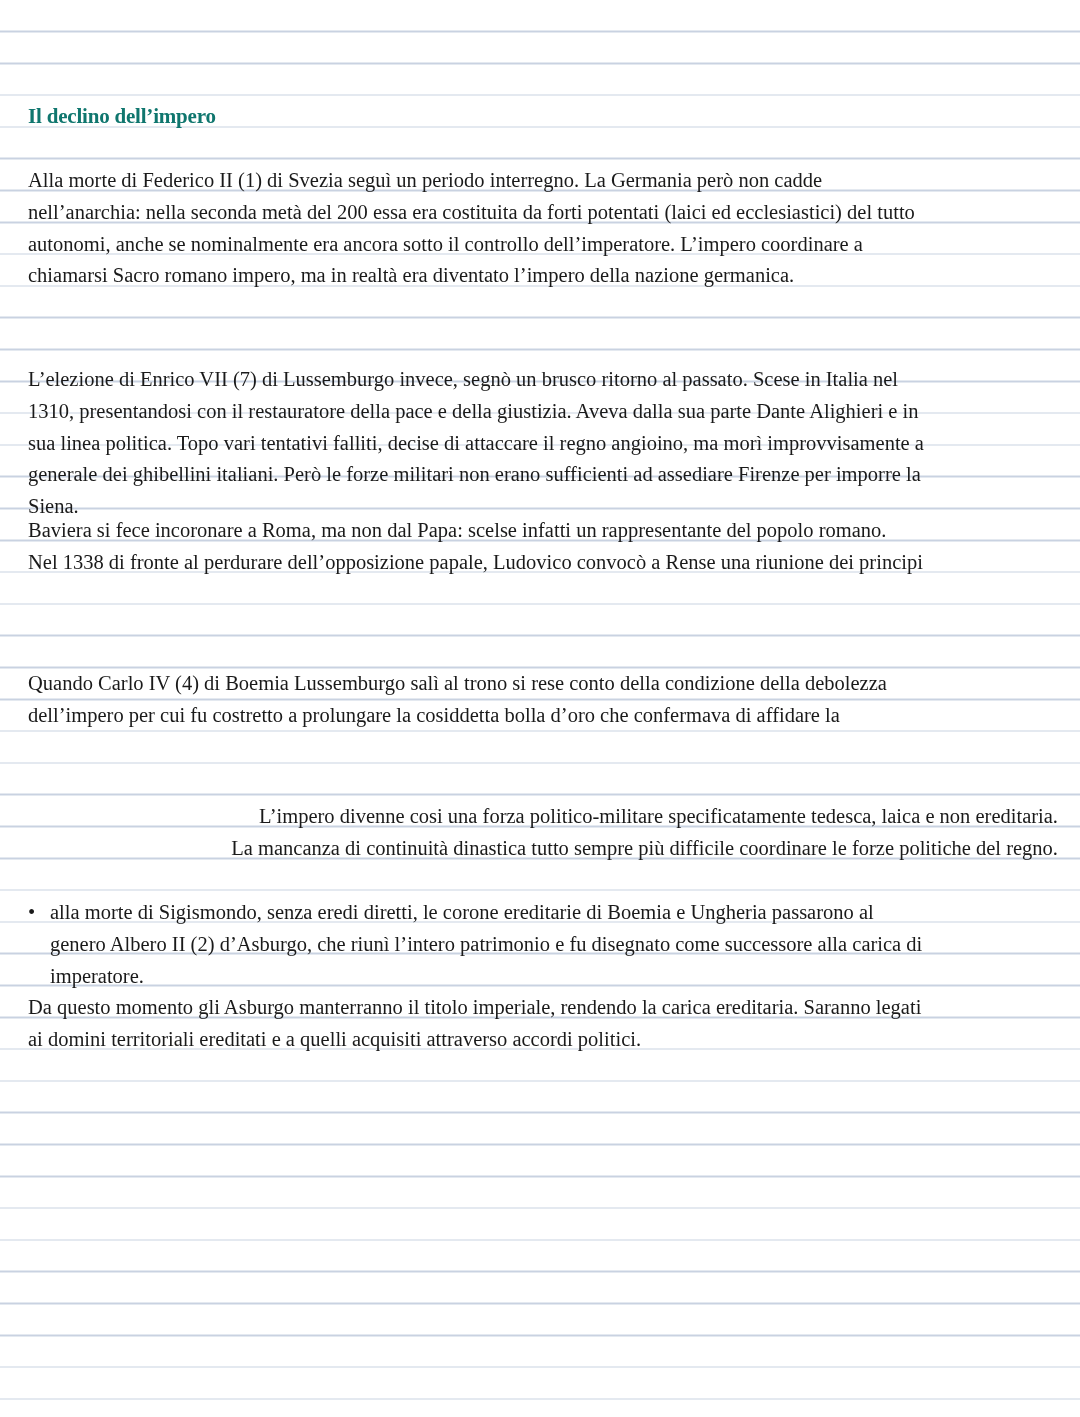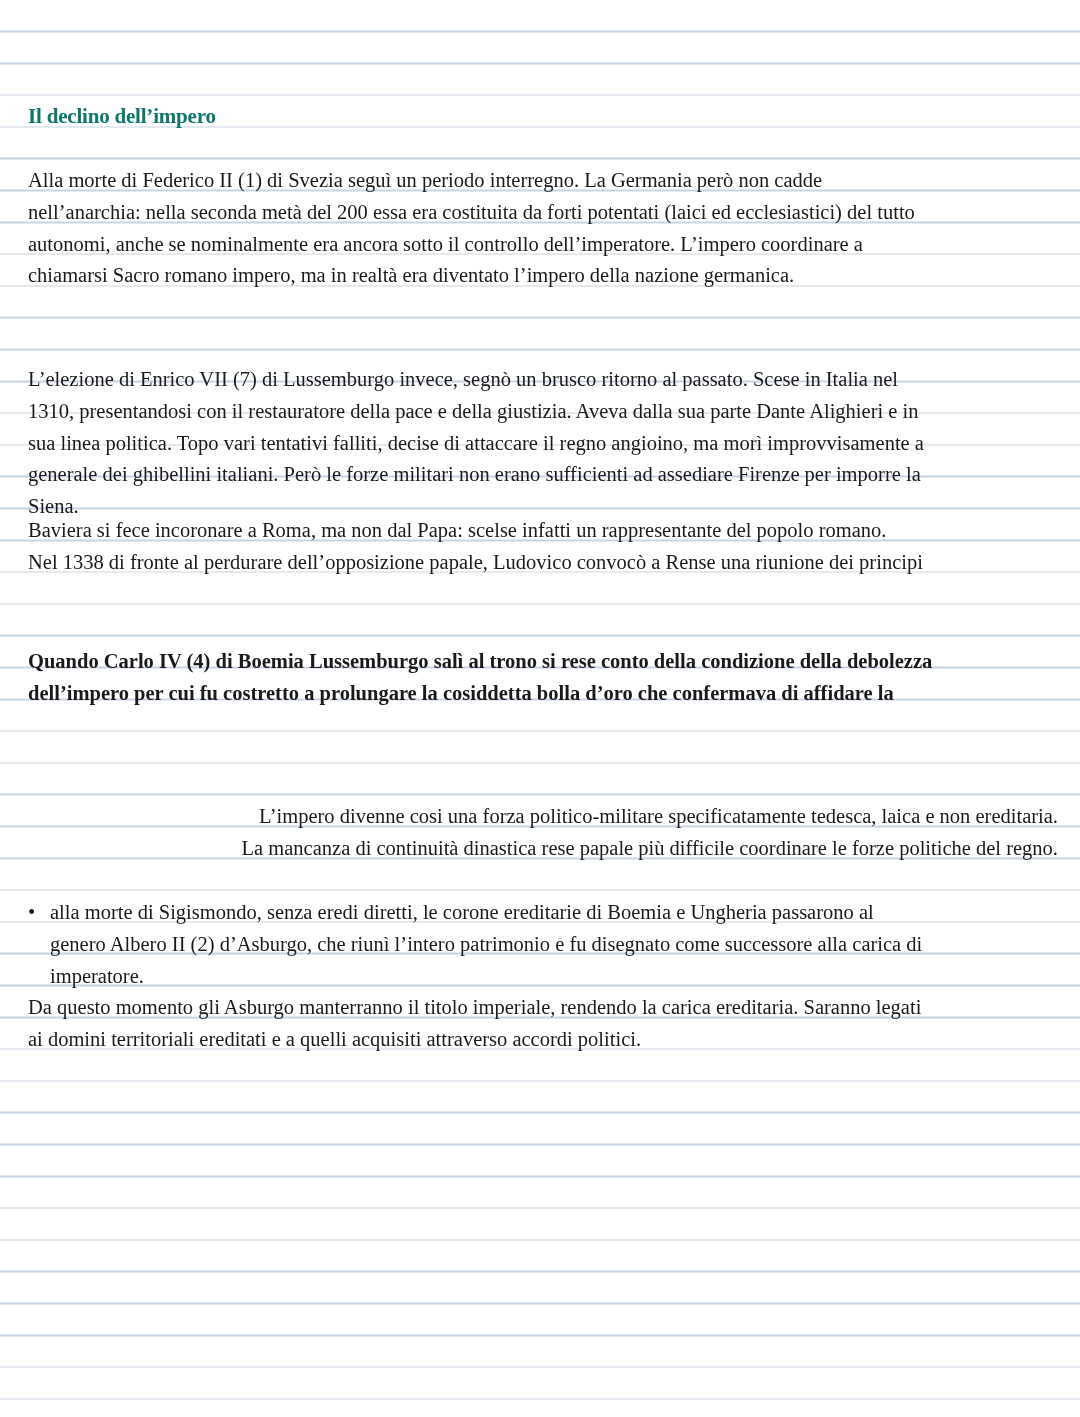--- a/index.html
+++ b/index.html
@@ -101,28 +101,28 @@
     <span class="line">sua linea politica. Topo vari tentativi falliti, decise di attaccare il regno angioino, ma morì improvvisamente a</span>
     <span class="line">generale dei ghibellini italiani. Però le forze militari non erano sufficienti ad assediare Firenze per imporre la</span>
     <span class="line">Siena.</span>
   </p>
 
   <p class="para" style="top:515px;">
     <span class="line">Baviera si fece incoronare a Roma, ma non dal Papa: scelse infatti un rappresentante del popolo romano.</span>
     <span class="line">Nel 1338 di fronte al perdurare dell’opposizione papale, Ludovico convocò a Rense una riunione dei principi</span>
   </p>
 
-  <p class="para" style="top:646px;font-weight:bold;">
+  <p class="para" style="top:668px;">
     <span class="line">Quando Carlo IV (4) di Boemia Lussemburgo salì al trono si rese conto della condizione della debolezza</span>
     <span class="line">dell’impero per cui fu costretto a prolungare la cosiddetta bolla d’oro che confermava di affidare la</span>
   </p>
 
   <p class="para" style="top:801px;text-align:right;">
     <span class="line">L’impero divenne cosi una forza politico-militare specificatamente tedesca, laica e non ereditaria.</span>
-    <span class="line">La mancanza di continuità dinastica rese papale più difficile coordinare le forze politiche del regno.</span>
+    <span class="line">La mancanza di continuità dinastica tutto sempre più difficile coordinare le forze politiche del regno.</span>
   </p>
 
   <ul class="bullet-list" style="top:897px;">
     <li class="bullet-item">
       <span class="bullet-dot">•</span>
       <span class="line">alla morte di Sigismondo, senza eredi diretti, le corone ereditarie di Boemia e Ungheria passarono al</span>
       <span class="line">genero Albero II (2) d’Asburgo, che riunì l’intero patrimonio e fu disegnato come successore alla carica di</span>
       <span class="line">imperatore.</span>
     </li>
   </ul>

